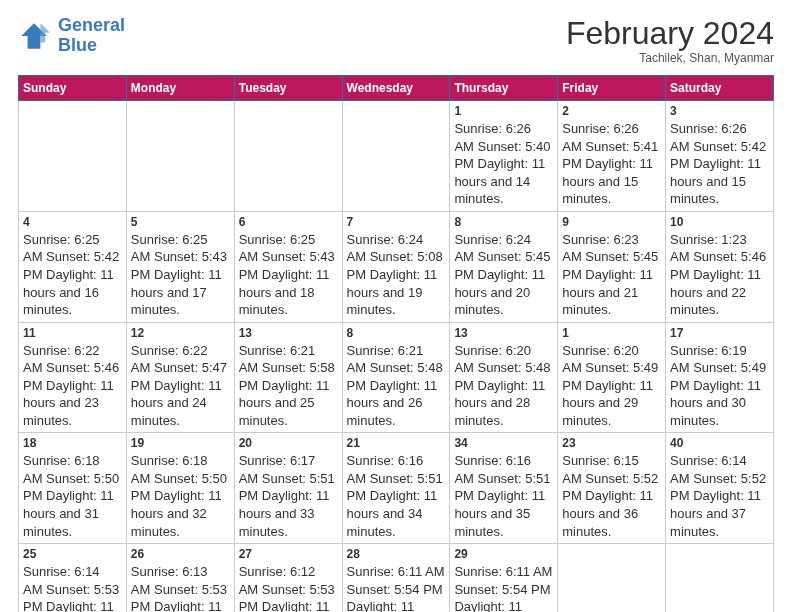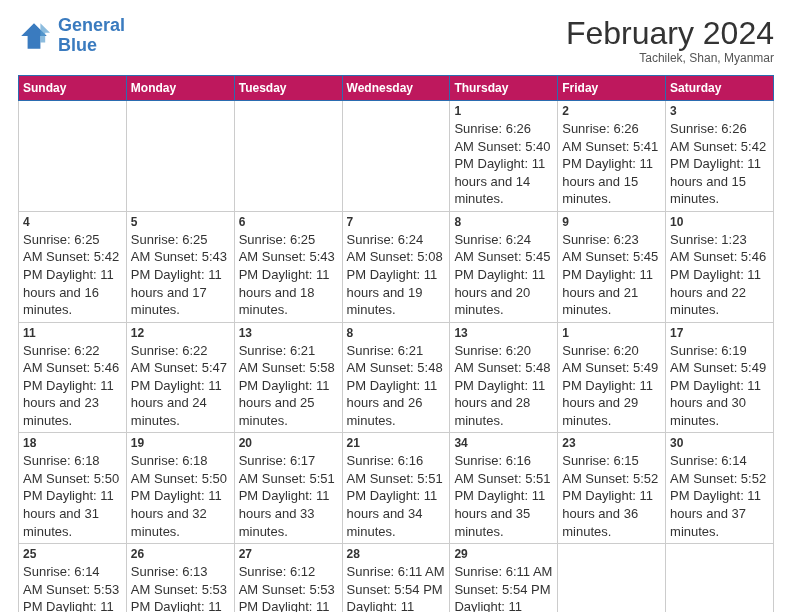--- a/index.html
+++ b/index.html
@@ -271,21 +271,21 @@
 Sunset: 5:51 PM
 Daylight: 11 hours and 35 minutes.</div>
           </td>
           <td>
             <span class="day-num">23</span>
             <div class="day-info">Sunrise: 6:15 AM
 Sunset: 5:52 PM
 Daylight: 11 hours and 36 minutes.</div>
           </td>
           <td>
-            <span class="day-num">30</span>
+            <span class="day-num">40</span>
             <div class="day-info">Sunrise: 6:14 AM
 Sunset: 5:52 PM
 Daylight: 11 hours and 37 minutes.</div>
           </td>
         </tr>
         <tr>
           <td>
             <span class="day-num">25</span>
             <div class="day-info">Sunrise: 6:14 AM
 Sunset: 5:53 PM

